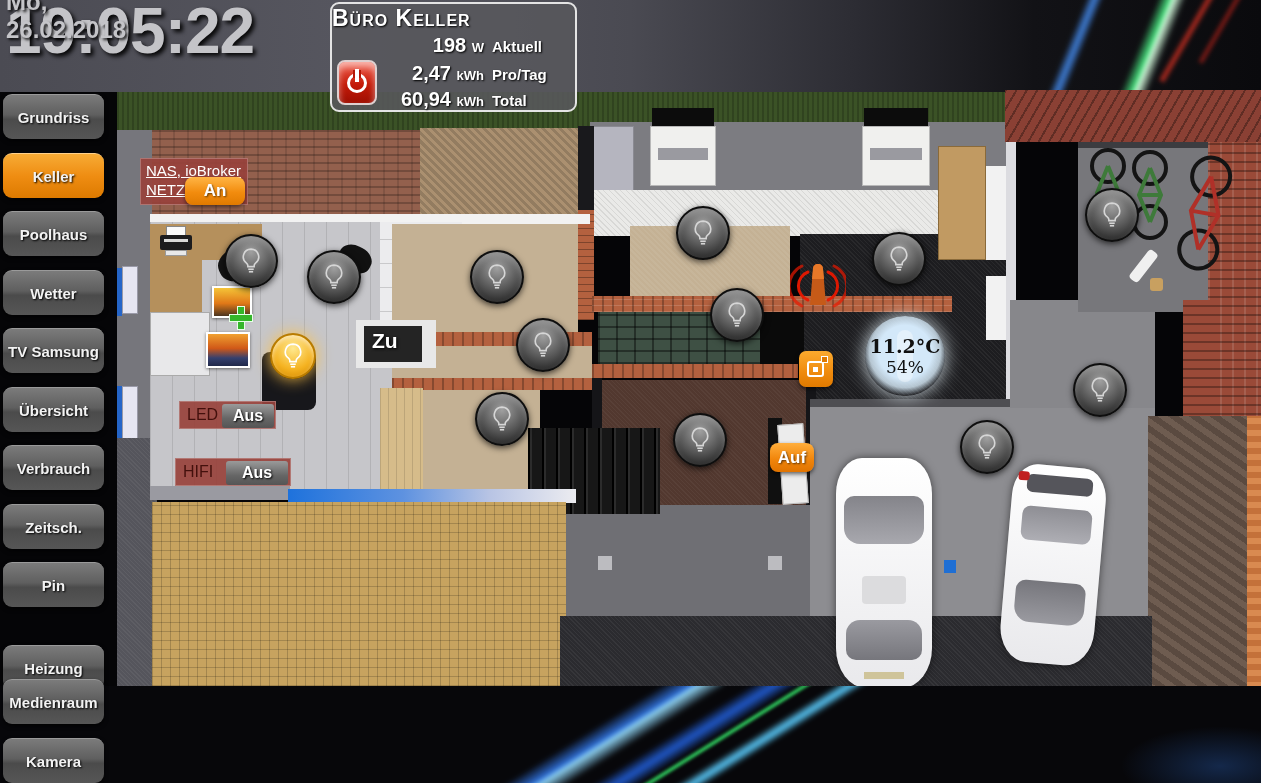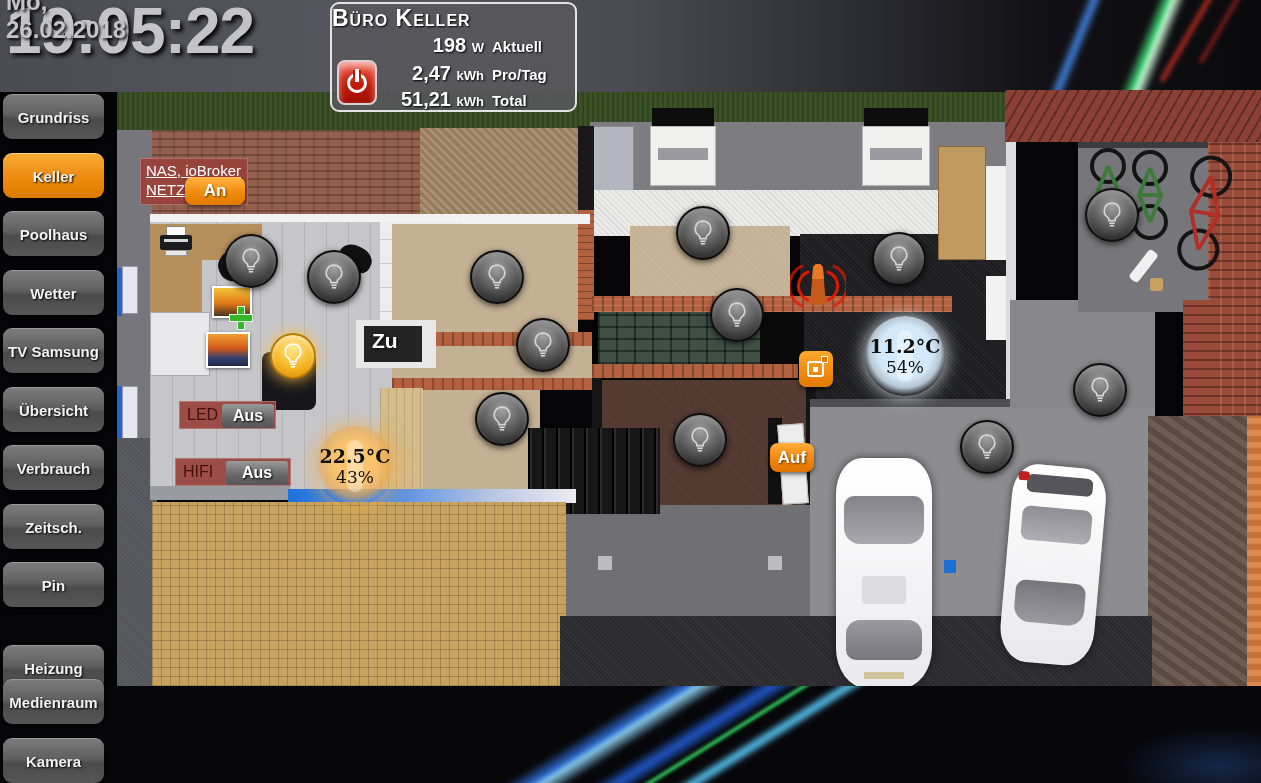--- a/index.html
+++ b/index.html
@@ -281,24 +281,20 @@
   </div>
 
   <div class="ov-red" id="hifi-box" style="position:absolute;">
     <span class="rlab">HIFI</span>
     <button class="gray-btn" id="hifi-btn">Aus</button>
   </div>
 
   <div id="zu-label">Zu</div>
   <button id="auf-btn">Auf</button>
 
-  <div class="temp" id="temp-inside" style="position:absolute;">
-    <div class="t" style="position:static;">22.5°C</div>
-    <div class="h" style="position:static;">43%</div>
-  </div>
   <div class="temp" id="temp-garage" style="position:absolute;">
     <div class="t" style="position:static;">11.2°C</div>
     <div class="h" style="position:static;">54%</div>
   </div>
 
   <div id="socket-btn" style="position:absolute;">
     <div class="sq"></div>
     <div class="dot"></div>
     <div class="badge"></div>
   </div>
@@ -406,21 +402,21 @@
     <div class="title">Büro Keller</div>
     <div class="ip-row" style="top:30px;">
       <span class="ip-val"><span>198</span> <span class="ip-unit">W</span></span>
       <span class="ip-lab">Aktuell</span>
     </div>
     <div class="ip-row" style="top:58px;">
       <span class="ip-val"><span>2,47</span> <span class="ip-unit">kWh</span></span>
       <span class="ip-lab">Pro/Tag</span>
     </div>
     <div class="ip-row" style="top:84px;">
-      <span class="ip-val"><span>51,21</span> <span class="ip-unit">kWh</span></span>
+      <span class="ip-val"><span>60,94</span> <span class="ip-unit">kWh</span></span>
       <span class="ip-lab">Total</span>
     </div>
     <div id="pwrbtn">
         <div class="pwr-glyph"></div>
       </div>
   </div>
 
   <nav id="sidebar">
     <button class="sb-btn" style="top:94px;">Grundriss</button>
     <button class="sb-btn active" style="top:153px;">Keller</button>

